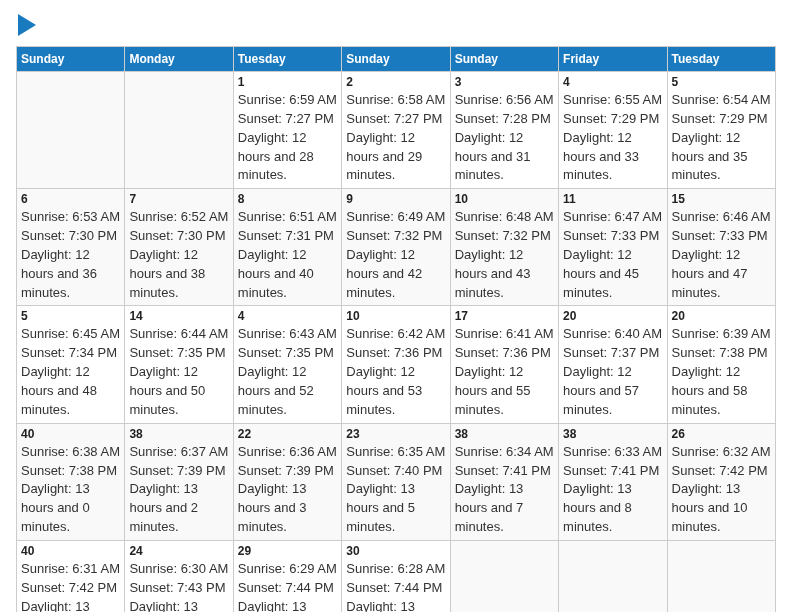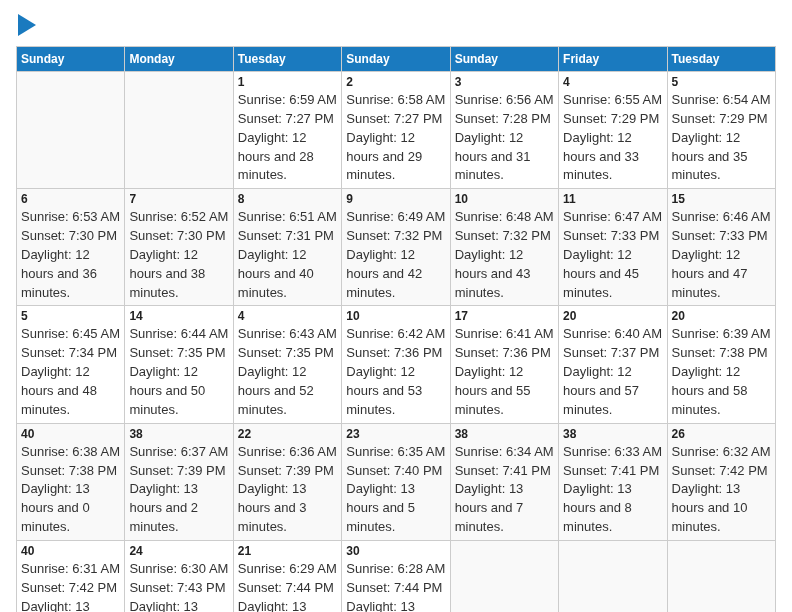--- a/index.html
+++ b/index.html
@@ -250,21 +250,21 @@
         <tr>
           <td>
             <span class="day-num">40</span>
             <div class="day-info">Sunrise: 6:31 AM<br>Sunset: 7:42 PM<br>Daylight: 13 hours and 11 minutes.</div>
           </td>
           <td>
             <span class="day-num">24</span>
             <div class="day-info">Sunrise: 6:30 AM<br>Sunset: 7:43 PM<br>Daylight: 13 hours and 13 minutes.</div>
           </td>
           <td>
-            <span class="day-num">21</span>
+            <span class="day-num">29</span>
             <div class="day-info">Sunrise: 6:29 AM<br>Sunset: 7:44 PM<br>Daylight: 13 hours and 14 minutes.</div>
           </td>
           <td>
             <span class="day-num">30</span>
             <div class="day-info">Sunrise: 6:28 AM<br>Sunset: 7:44 PM<br>Daylight: 13 hours and 16 minutes.</div>
           </td>
           <td class="empty"></td>
           <td class="empty"></td>
           <td class="empty"></td>
         </tr>

